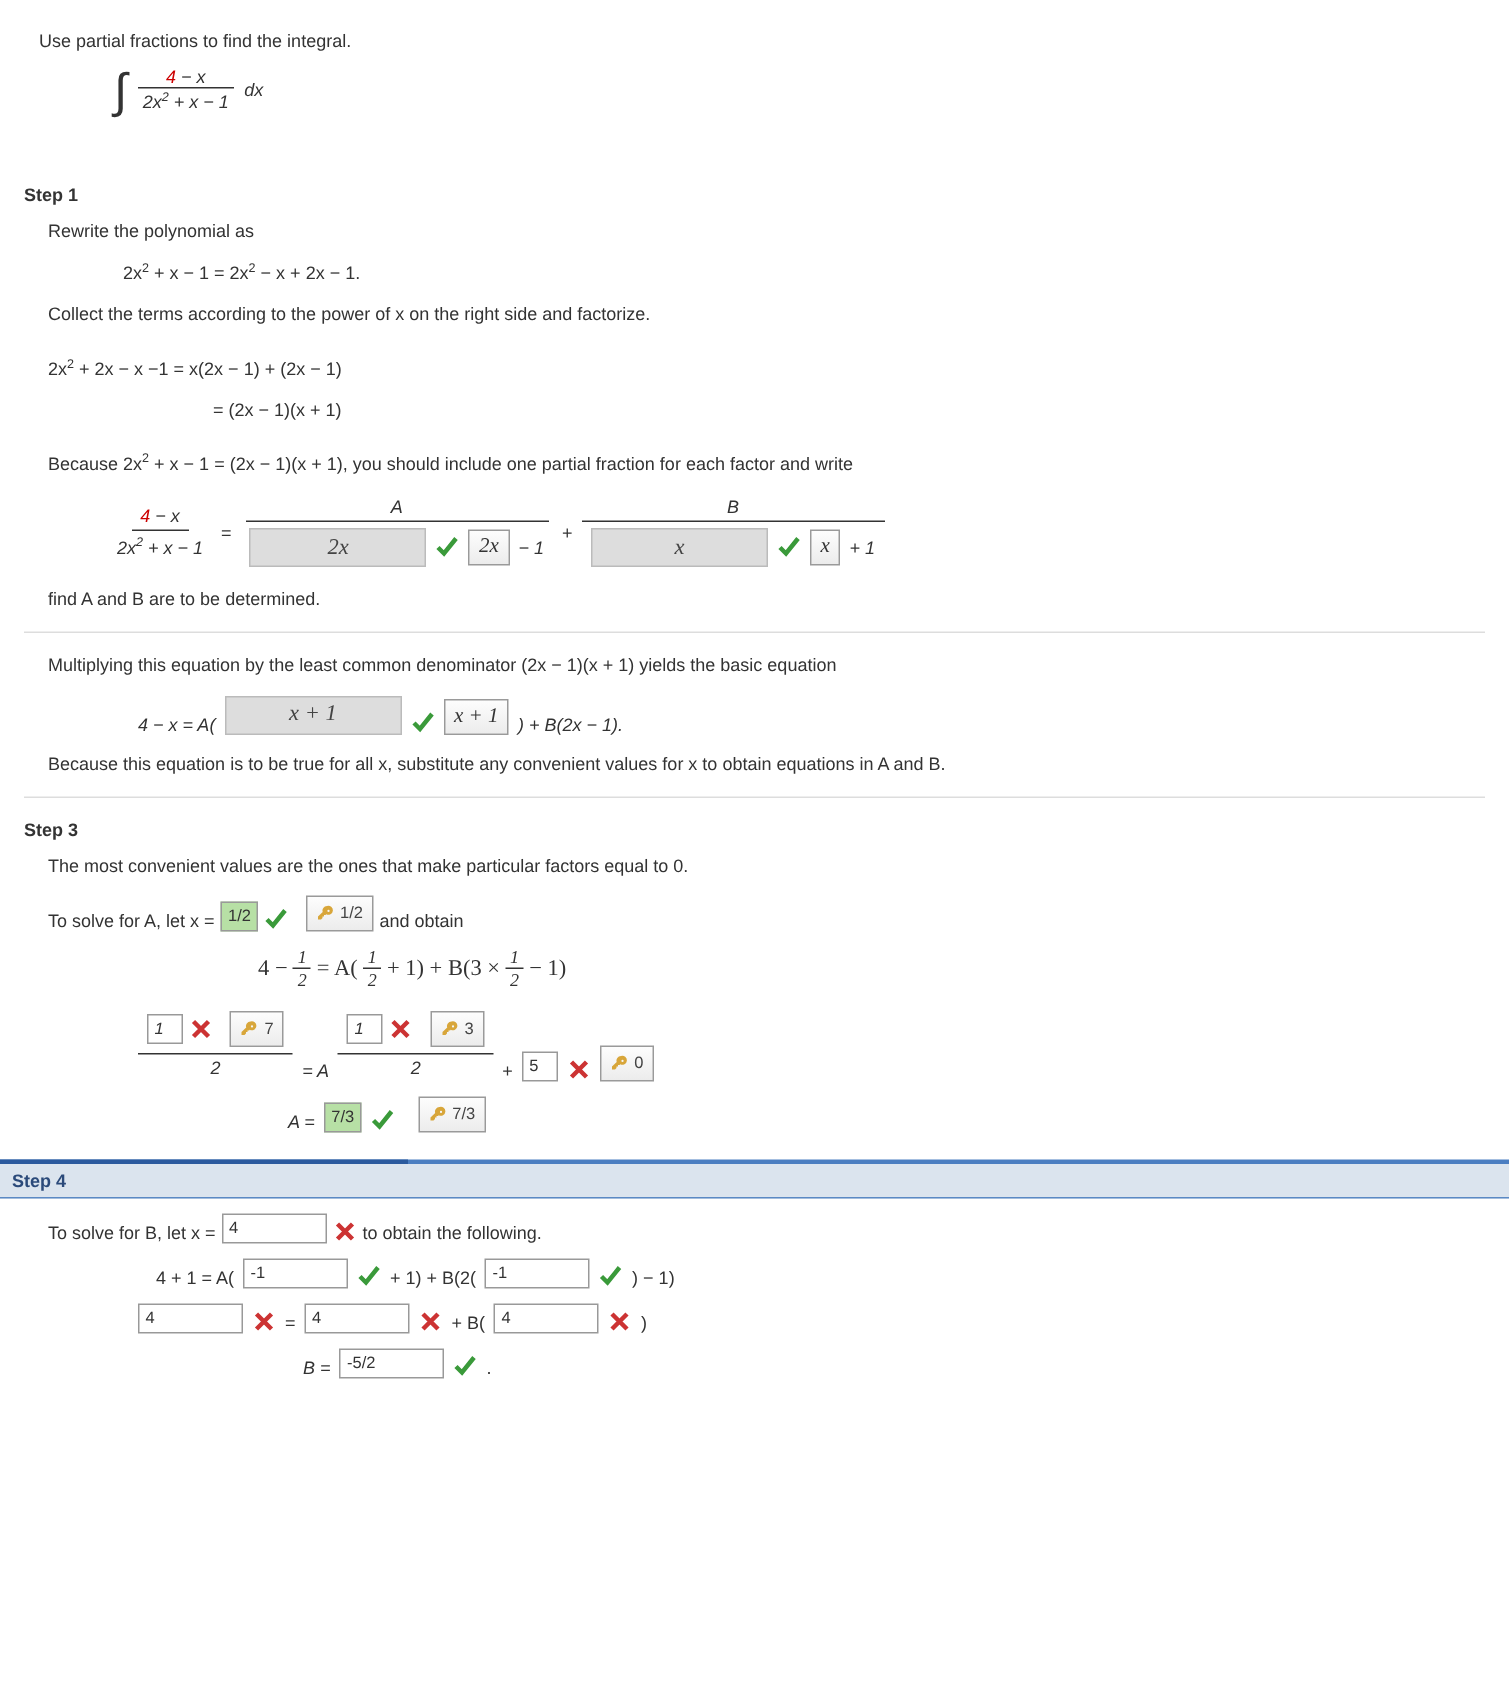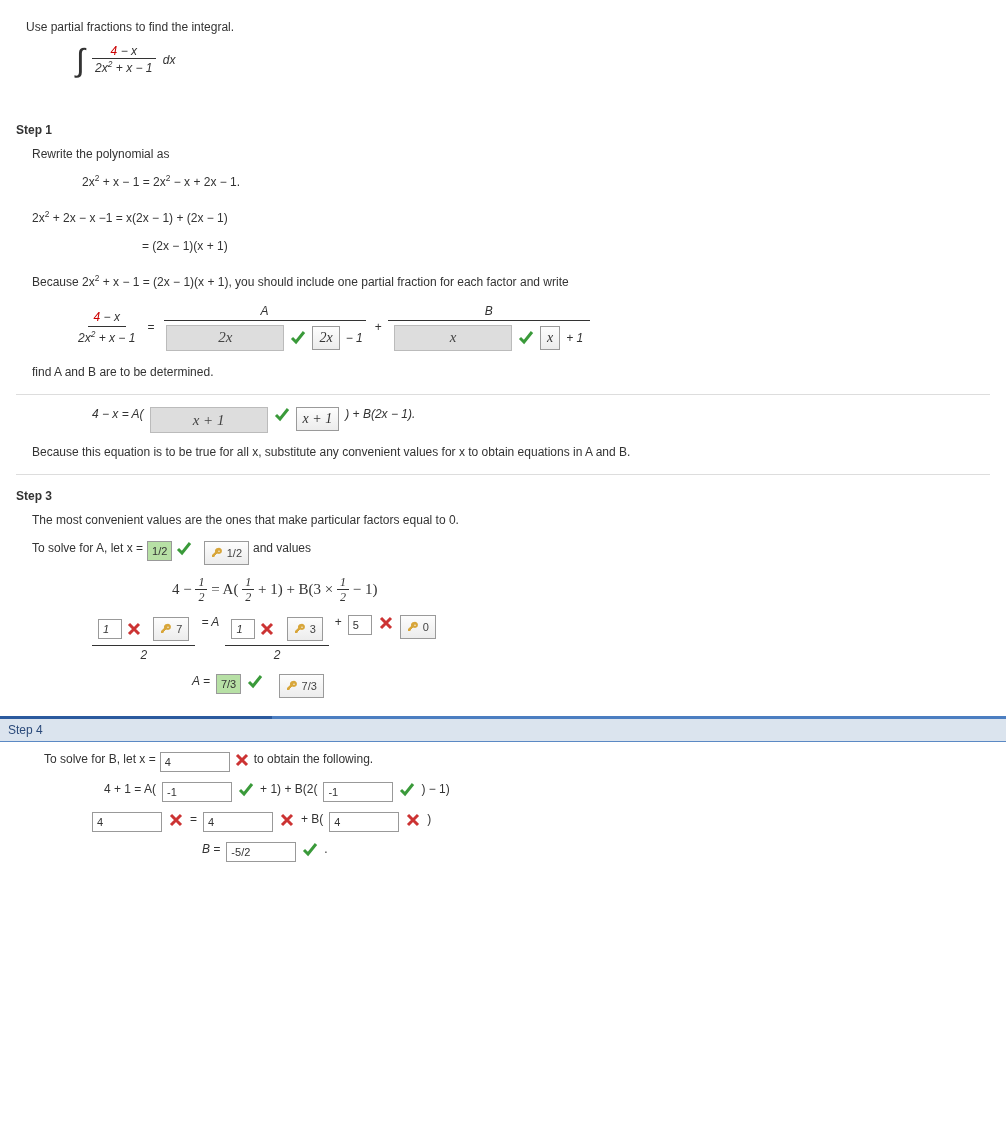--- a/index.html
+++ b/index.html
@@ -27,25 +27,25 @@
 .ans-box.wide{min-width:80px}
 .mark{display:inline-flex;width:16px;height:16px;align-items:center;justify-content:center}
 .mark svg{width:16px;height:16px}
 .hint-btn{display:inline-flex;align-items:center;height:22px;border:1px solid #9a9a9a;background:linear-gradient(#fdfdfd,#ececec);padding:0 6px;font-family:'Times New Roman',serif;font-style:italic;font-size:14px;color:#333;gap:4px}
 .hint-btn.val{font-style:normal;font-family:Verdana,sans-serif;font-size:11px;color:#444}
 .key-ico{width:12px;height:12px;display:inline-block}
 .key-ico svg{width:12px;height:12px}
 .in-box{border:1px solid #999;background:#fff;height:18px;padding:0 4px;font-family:Verdana,sans-serif;font-size:11px;color:#333;min-width:14px;display:inline-flex;align-items:center}
 .in-box.grn{background:#b7e0a5}
 .in-box.med{min-width:60px}
-.section-bar{background:#dbe4ee;border-top:1px solid #5b89c4;border-bottom:1px solid #5b89c4;padding:4px 8px;font-weight:normal;color:#2b4a7a;margin:20px -16px 10px -16px;position:relative}
+.section-bar{background:#dbe4ee;border-top:1px solid #5b89c4;border-bottom:1px solid #5b89c4;padding:4px 8px;font-weight:bold;color:#2b4a7a;margin:20px -16px 10px -16px;position:relative}
 .section-bar::before{content:"";position:absolute;left:0;right:0;top:-3px;height:3px;background:#4b7ec1}
 .section-bar .bar-fill{position:absolute;left:0;top:-3px;height:3px;width:27%;background:#2b5a9e}
 hr.sep{border:none;border-top:1px solid #ddd;margin:12px 0}
-.frow{display:flex;align-items:flex-start;gap:6px;margin:10px 0 10px 60px;flex-wrap:wrap}
+.frow{display:flex;align-items:flex-end;gap:6px;margin:10px 0 10px 60px;flex-wrap:wrap}
 .tight{gap:4px}
 </style>
 </head>
 <body>
 
 <div class="page">
 
   <div class="prompt">
     <div>Use partial fractions to find the integral.</div>
     <div class="integral">
@@ -57,20 +57,21 @@
       <span class="it" style="margin-left:4px">dx</span>
     </div>
   </div>
 
   <div class="step-hdr">Step 1</div>
   <div class="step-body">
     <div class="line">Rewrite the polynomial as</div>
     <div class="line indent1">
       <span>2x</span><sup>2</sup><span> + x − 1 = 2x</span><sup>2</sup><span> − x + 2x − 1.</span>
     </div>
+    <div class="line">Collect the terms according to the power of x on the right side and factorize.</div>
     <div class="line" style="margin-top:16px">
       <span>2x</span><sup>2</sup><span> + 2x − x −1 = x(2x − 1) + (2x − 1)</span>
     </div>
     <div class="line indent2">= (2x − 1)(x + 1)</div>
     <div class="line" style="margin-top:16px">
       <span>Because  2x</span><sup>2</sup><span> + x − 1 = (2x − 1)(x + 1),  you should include one partial fraction for each factor and write</span>
     </div>
 
     <div class="eq-row">
       <span class="big-frac">
@@ -109,20 +110,21 @@
         </span>
       </span>
     </div>
 
     <div class="line">find A and B are to be determined.</div>
   </div>
 
   <hr class="sep">
 
   <div class="step-body">
+    <div class="line">Multiplying this equation by the least common denominator  (2x − 1)(x + 1)  yields the basic equation</div>
     <div class="frow">
       <span style="font-style:italic">4 − x = A( </span>
       <span class="ans-box wide">x + 1</span>
       <span class="mark">
           <svg viewBox="0 0 16 16">
             <path d="M2 8l4 4 8-10" fill="none" stroke="#3a9a3a" stroke-width="3"></path>
           </svg>
         </span>
       <span class="hint-btn">x + 1</span>
       <span style="font-style:italic">) + B(2x − 1).</span>
@@ -144,21 +146,21 @@
             <path d="M2 8l4 4 8-10" fill="none" stroke="#3a9a3a" stroke-width="3"></path>
           </svg>
         </span>
       <span>&nbsp;</span>
       <span class="hint-btn val">
         <span class="key-ico"><svg viewBox="0 0 24 24">
               <path d="M14 2a6 6 0 00-5.7 8L2 16v4h4l2-2v-2h2v-2h2l1-1a6 6 0 101-11zm2 5a1.5 1.5 0 110 3 1.5 1.5 0 010-3z" fill="#d8a63a"></path>
             </svg></span>
         <span>1/2</span>
       </span>
-      <span>  and values</span>
+      <span>  and obtain</span>
     </div>
 
     <div class="line" style="margin-left:140px;font-family:'Times New Roman',serif;font-size:15px">
       <span>4 − </span>
       <span class="frac frac-s"><span class="num">1</span><span class="den">2</span></span>
       <span> = A(</span>
       <span class="frac frac-s"><span class="num">1</span><span class="den">2</span></span>
       <span> + 1) + B(3 × </span>
       <span class="frac frac-s"><span class="num">1</span><span class="den">2</span></span>
       <span> − 1)</span>
@@ -234,21 +236,21 @@
         </span>
     </div>
   </div>
 
   <div class="section-bar">
     <span class="bar-fill"></span>
     <span>Step 4</span>
   </div>
 
   <div class="step-body">
-    <div class="frow tight" style="margin-left:12px">
+    <div class="frow tight" style="margin-left:0">
       <span>To solve for B, let x = </span>
       <span class="in-box med">4</span>
       <span class="mark">
           <svg viewBox="0 0 16 16">
             <path d="M3 3l10 10M13 3L3 13" stroke="#c33" stroke-width="3"></path>
           </svg>
         </span>
       <span>  to obtain the following.</span>
     </div>
 

